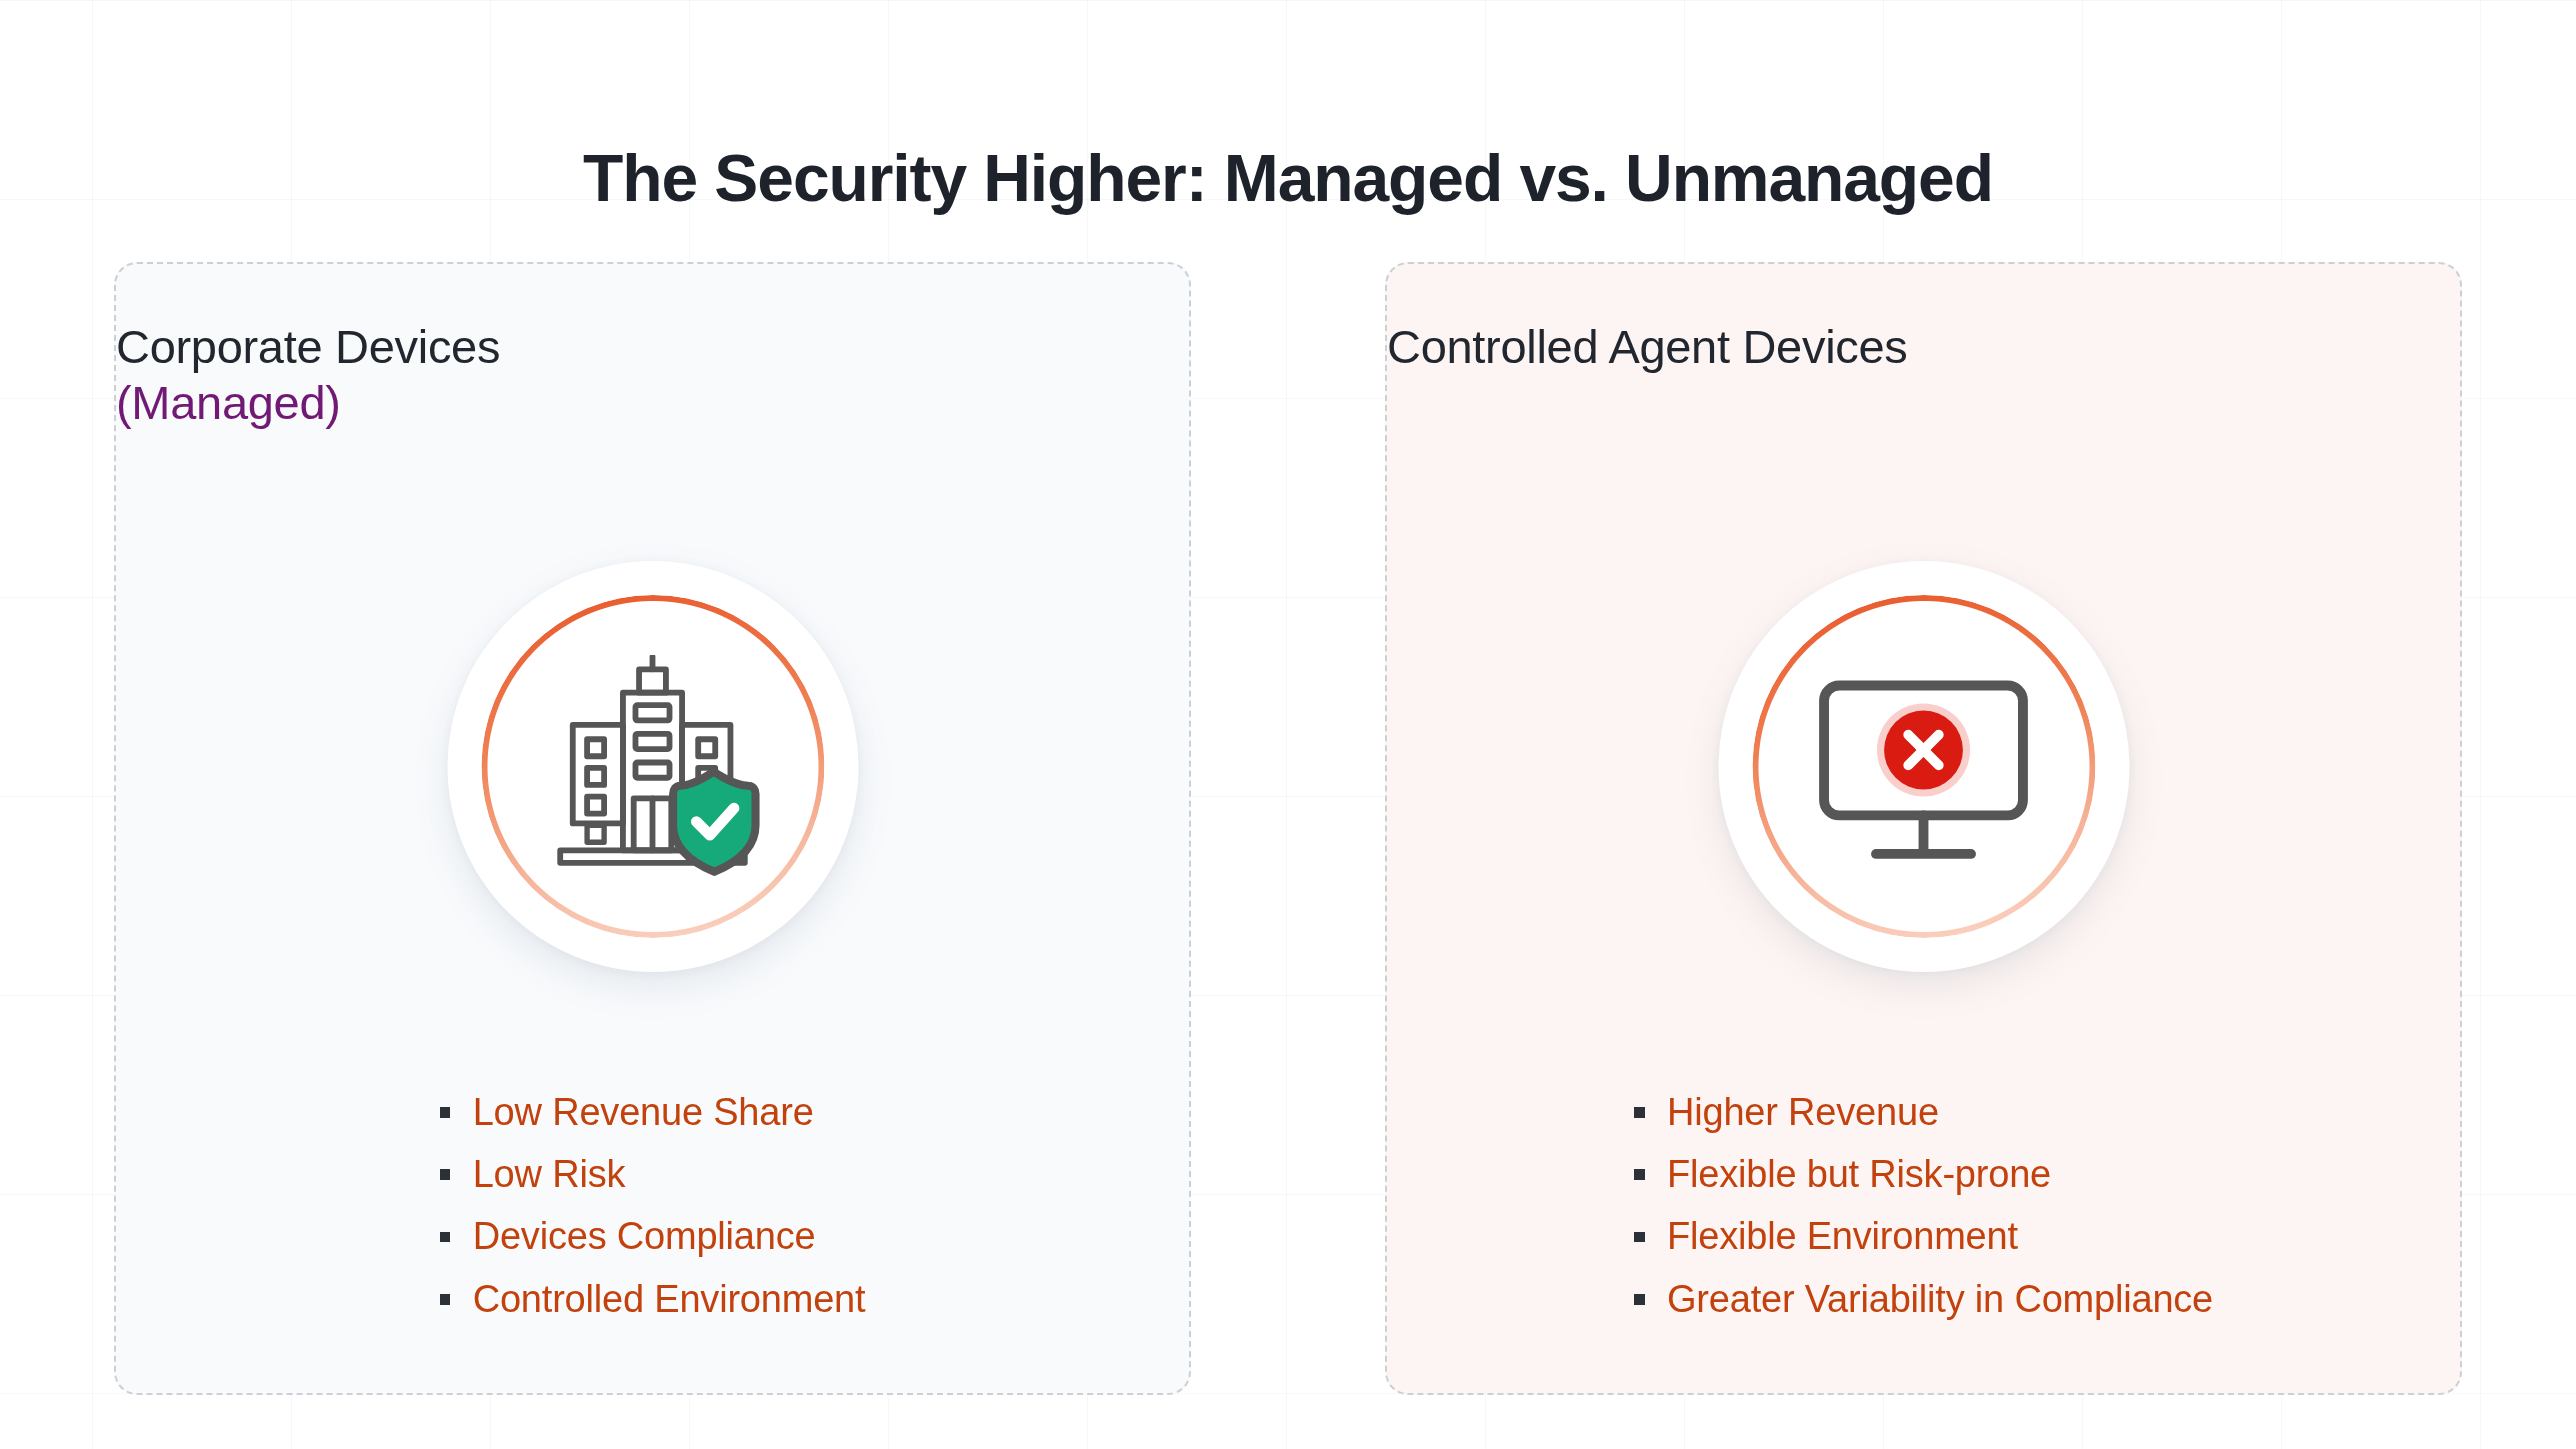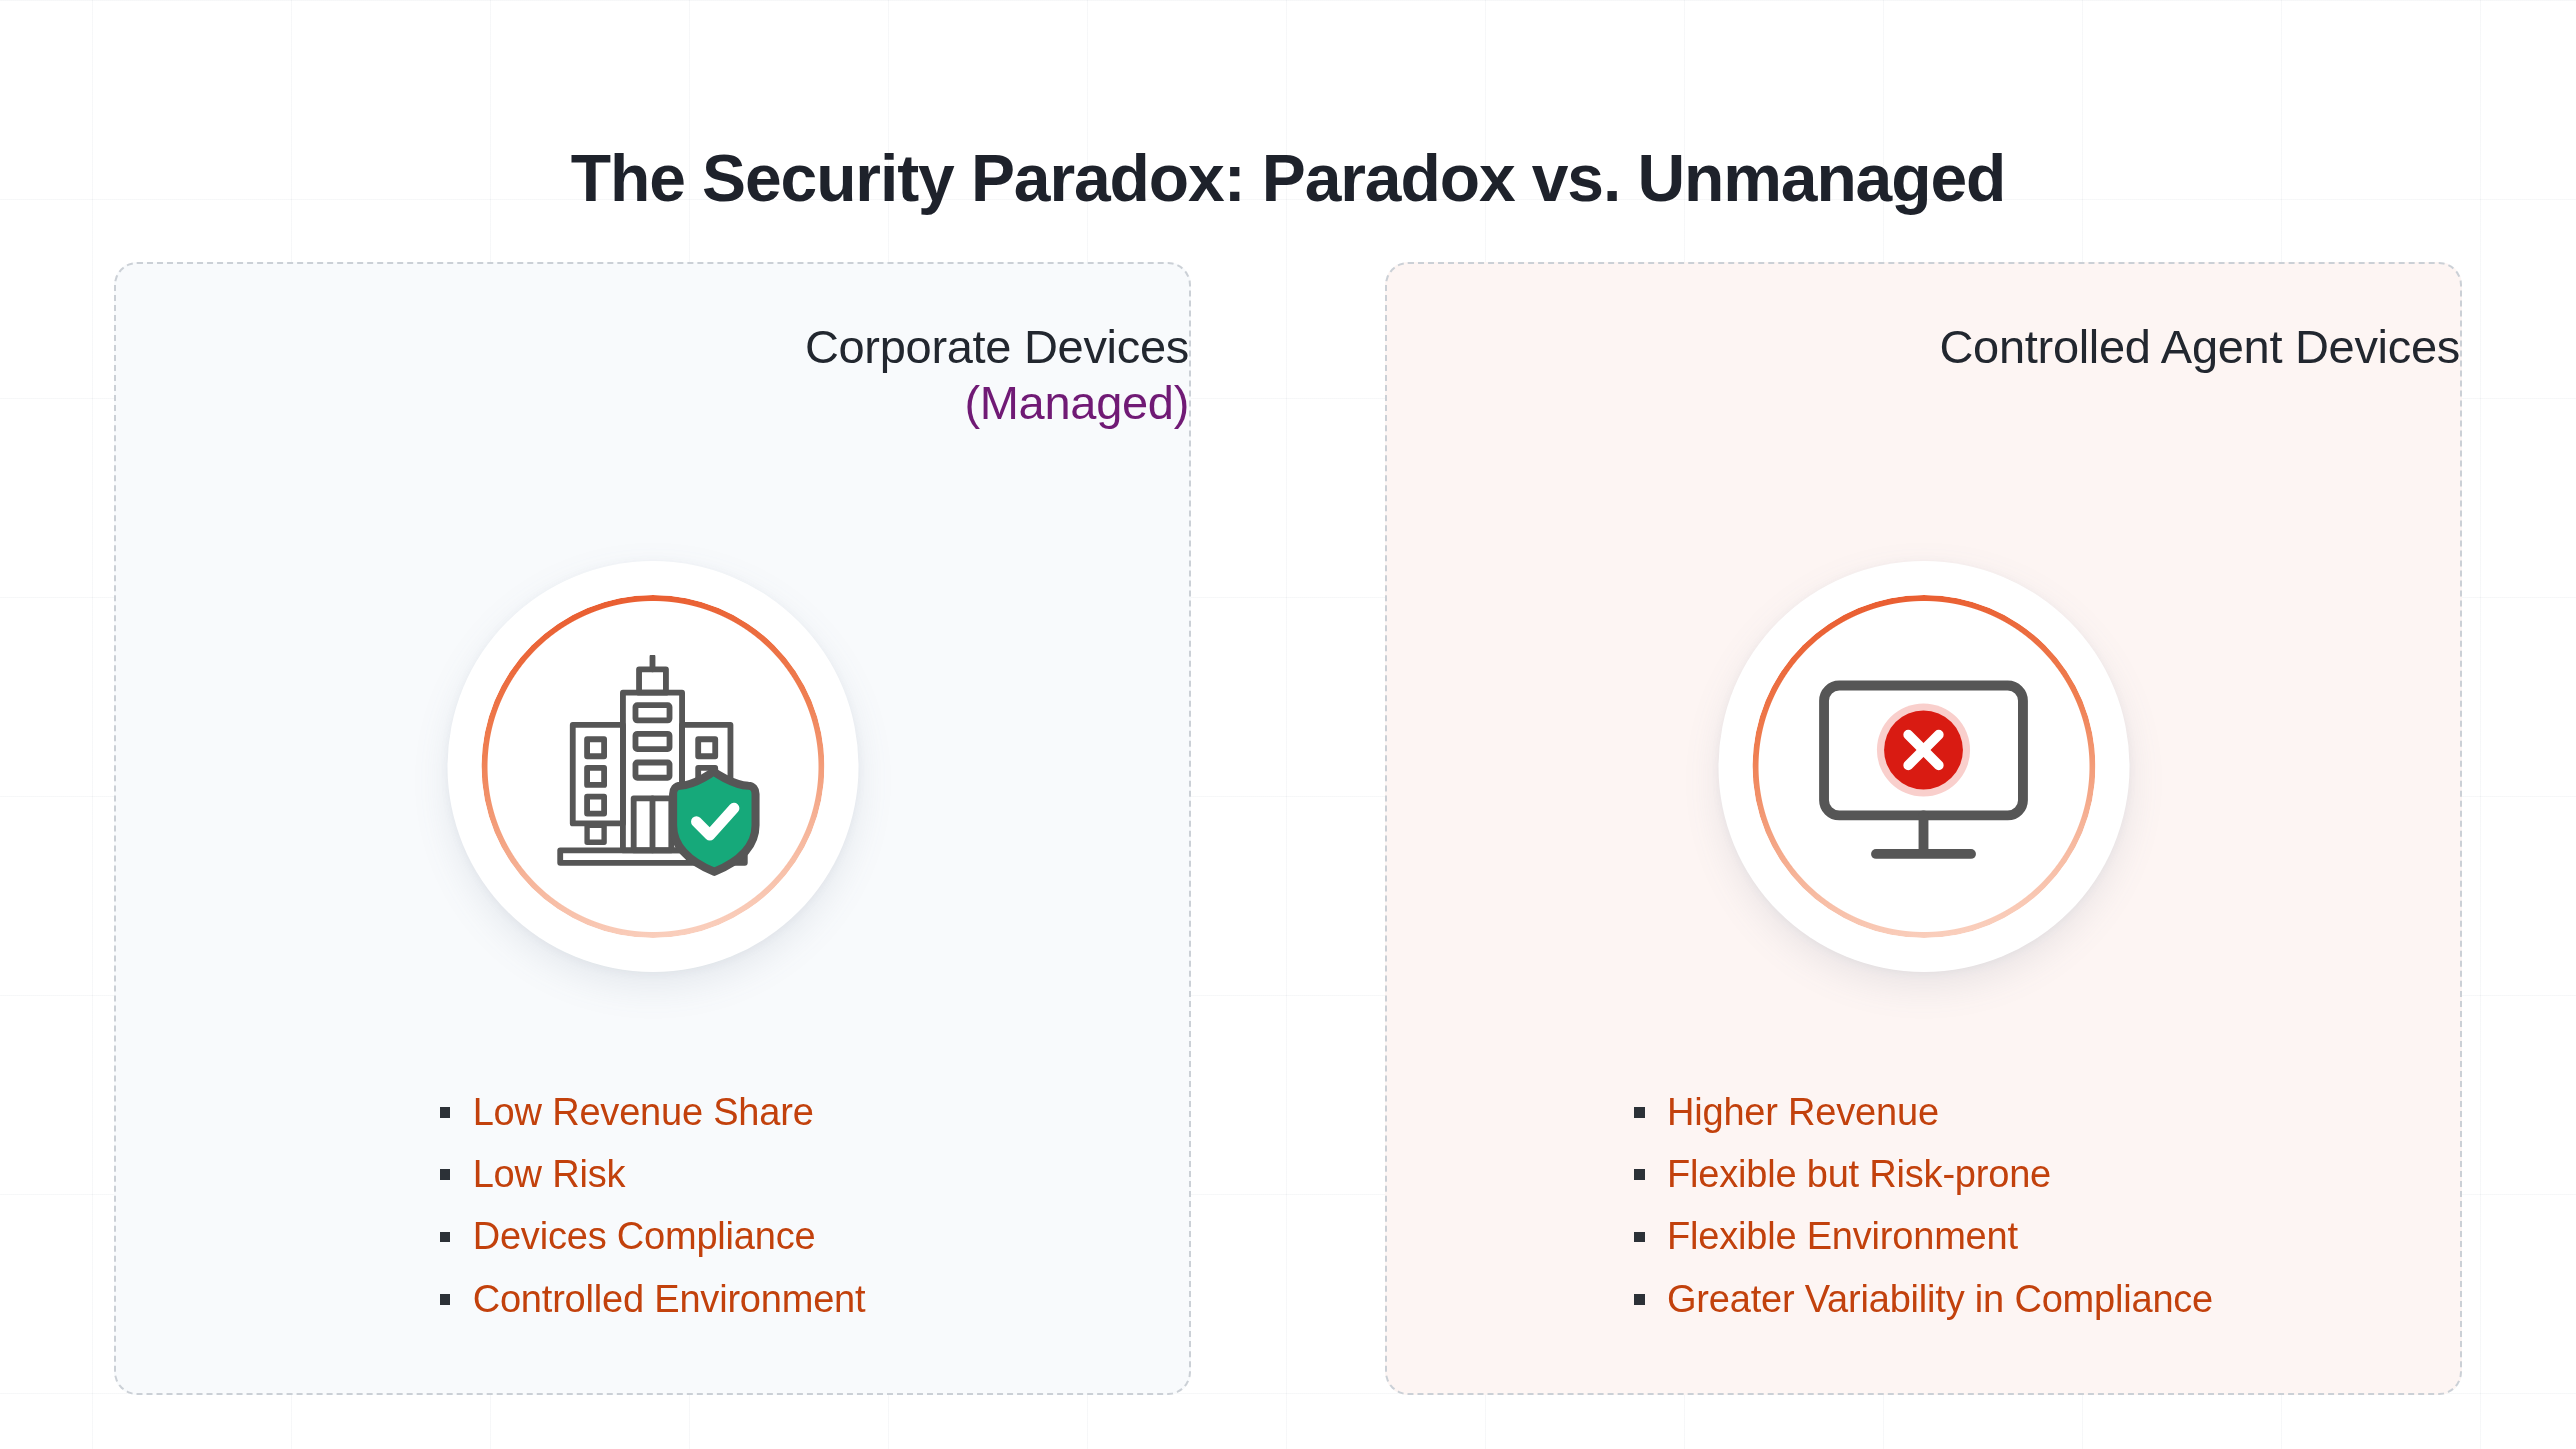--- a/index.html
+++ b/index.html
@@ -57,21 +57,21 @@
     left: 1385px;
     width: 1077px;
     background: #fdf5f3;
   }
 
   .card-heading {
     position: absolute;
     top: 56px;
     left: 0;
     width: 100%;
-    text-align: right;
+    text-align: left;
   }
   .card-title {
     font-size: 47px;
     font-weight: normal;
     color: #22272f;
     line-height: 1.16;
     letter-spacing: -0.3px;
   }
   .card-subtitle {
     font-size: 47px;
@@ -152,21 +152,21 @@
     line-height: 1.38;
     letter-spacing: -0.2px;
     white-space: nowrap;
   }
 </style>
 </head>
 <body>
 
 <div id="grid-bg"></div>
 
-<h1 id="page-title">The Security Paradox: Paradox vs. Unmanaged</h1>
+<h1 id="page-title">The Security Higher: Managed vs. Unmanaged</h1>
 
 <section class="card" id="card-managed">
 
   <div class="card-heading">
     <div class="card-title">Corporate Devices</div>
     <div class="card-subtitle">(Managed)</div>
   </div>
 
   <div class="medallion">
     <div class="medallion-outer"></div>

